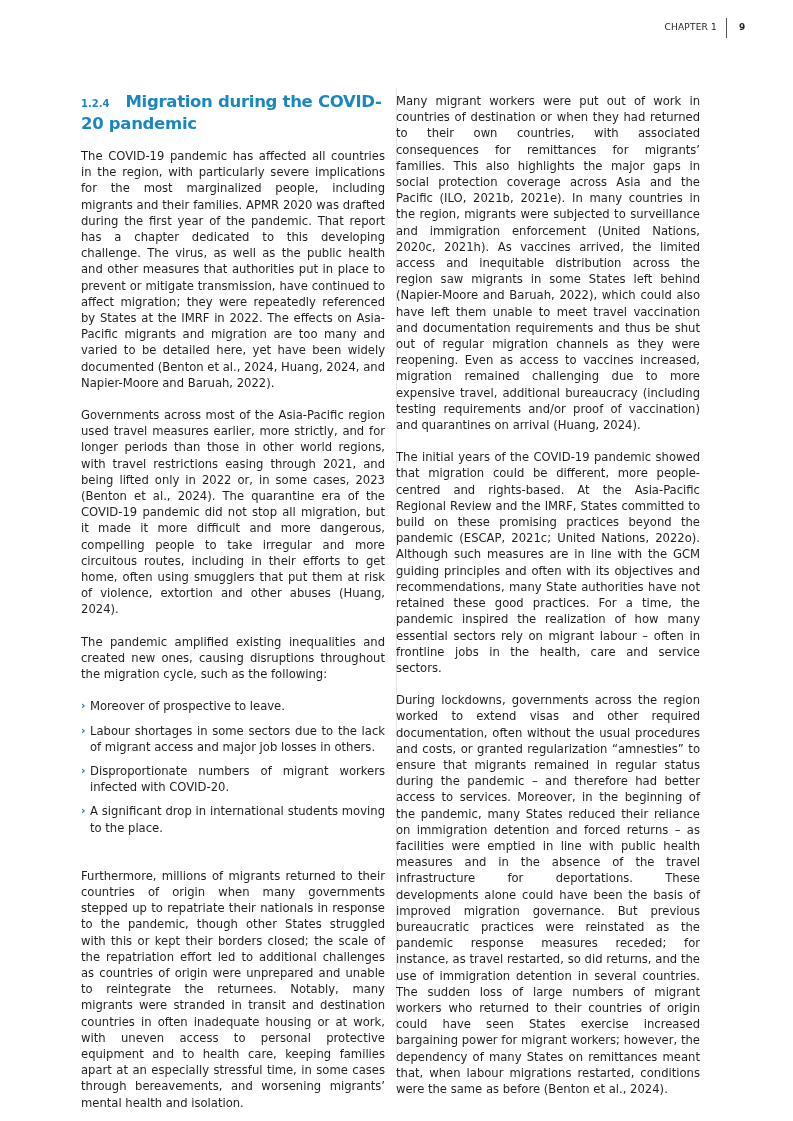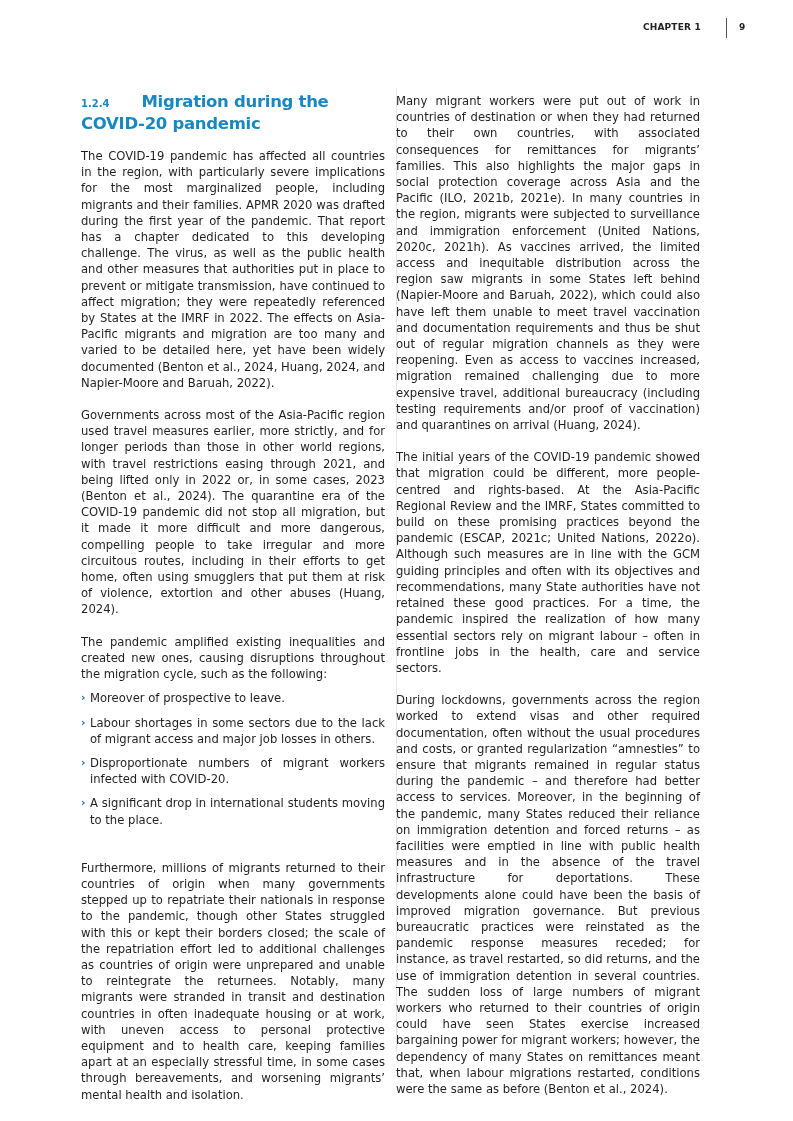--- a/index.html
+++ b/index.html
@@ -1,30 +1,30 @@
 <!DOCTYPE html>
 <html><head>
 <meta charset="utf-8">
 <style>
   html, body { margin: 0; padding: 0; background: #ffffff; }
   body { width: 793px; height: 1121px; position: relative; overflow: hidden;
          font-family: "DejaVu Sans", sans-serif; color: #1f1f1f; }
   .header { position: absolute; top: 18px; right: 0; width: 793px; height: 20px; }
-  .chapter { position: absolute; right: 92px; top: 4px; font-size: 9px; font-weight: bold;
+  .chapter { position: absolute; right: 76px; top: 4px; font-size: 9px; font-weight: normal;
              letter-spacing: 0.2px; color: #222; }
   .hdivider { position: absolute; left: 726px; top: 0px; width: 1px; height: 20px; background: #555; }
   .pagenum { position: absolute; left: 739px; top: 4px; font-size: 9px; font-weight: bold; color: #222; }
   .col { position: absolute; top: 92px; width: 304px; font-size: 11.6px; line-height: 16.2px;
          text-align: justify; }
   .col.left { left: 81px; }
   .col.right { left: 396px; top: 93px; }
   .coldivider { position: absolute; left: 396px; top: 88px; width: 1px; height: 965px; background: #e6e6e6; }
   .heading { color: #1a88c0; font-weight: bold; font-size: 16.5px; line-height: 20px;
              margin: 0 0 14px 0; text-align: left; letter-spacing: -0.3px; }
-  .heading .num { font-size: 10px; color: #1a88c0; margin-right: 32px; letter-spacing: 0; }
+  .heading .num { font-size: 10px; color: #1a88c0; margin-right: 16px; letter-spacing: 0; }
   p { margin: 0 0 16px 0; }
   ul { list-style: none; padding: 0; margin: 0 0 32px 0; }
   li { position: relative; padding-left: 9px; margin-bottom: 8px; }
   li .chev { position: absolute; left: 0; top: 0; color: #1a6fa0; font-weight: bold; font-size: 11px; }
 </style>
 </head>
 <body>
 
 <div class="header">
   <span class="chapter">CHAPTER 1</span>
@@ -33,21 +33,21 @@
 </div>
 
 <div class="coldivider"></div>
 
 <div class="col left">
   <h2 class="heading">
     <span class="num">1.2.4</span><span>Migration during the COVID-20 pandemic</span>
   </h2>
   <p>The COVID-19 pandemic has affected all countries in the region, with particularly severe implications for the most marginalized people, including migrants and their families. APMR 2020 was drafted during the first year of the pandemic. That report has a chapter dedicated to this developing challenge. The virus, as well as the public health and other measures that authorities put in place to prevent or mitigate transmission, have continued to affect migration; they were repeatedly referenced by States at the IMRF in 2022. The effects on Asia-Pacific migrants and migration are too many and varied to be detailed here, yet have been widely documented (Benton et al., 2024, Huang, 2024, and Napier-Moore and Baruah, 2022).</p>
   <p>Governments across most of the Asia-Pacific region used travel measures earlier, more strictly, and for longer periods than those in other world regions, with travel restrictions easing through 2021, and being lifted only in 2022 or, in some cases, 2023 (Benton et al., 2024). The quarantine era of the COVID-19 pandemic did not stop all migration, but it made it more difficult and more dangerous, compelling people to take irregular and more circuitous routes, including in their efforts to get home, often using smugglers that put them at risk of violence, extortion and other abuses (Huang, 2024).</p>
-  <p style="margin-bottom:8px;">The pandemic amplified existing inequalities and created new ones, causing disruptions throughout the migration cycle, such as the following:</p>
+  <p style="margin-bottom:16px;">The pandemic amplified existing inequalities and created new ones, causing disruptions throughout the migration cycle, such as the following:</p>
   <ul>
     <li><span class="chev">›</span><span>Moreover of prospective to leave.</span></li>
     <li><span class="chev">›</span><span>Labour shortages in some sectors due to the lack of migrant access and major job losses in others.</span></li>
     <li><span class="chev">›</span><span>Disproportionate numbers of migrant workers infected with COVID-20.</span></li>
     <li><span class="chev">›</span><span>A significant drop in international students moving to the place.</span></li>
   </ul>
   <p>Furthermore, millions of migrants returned to their countries of origin when many governments stepped up to repatriate their nationals in response to the pandemic, though other States struggled with this or kept their borders closed; the scale of the repatriation effort led to additional challenges as countries of origin were unprepared and unable to reintegrate the returnees. Notably, many migrants were stranded in transit and destination countries in often inadequate housing or at work, with uneven access to personal protective equipment and to health care, keeping families apart at an especially stressful time, in some cases through bereavements, and worsening migrants’ mental health and isolation.</p>
 </div>
 
 <div class="col right">

